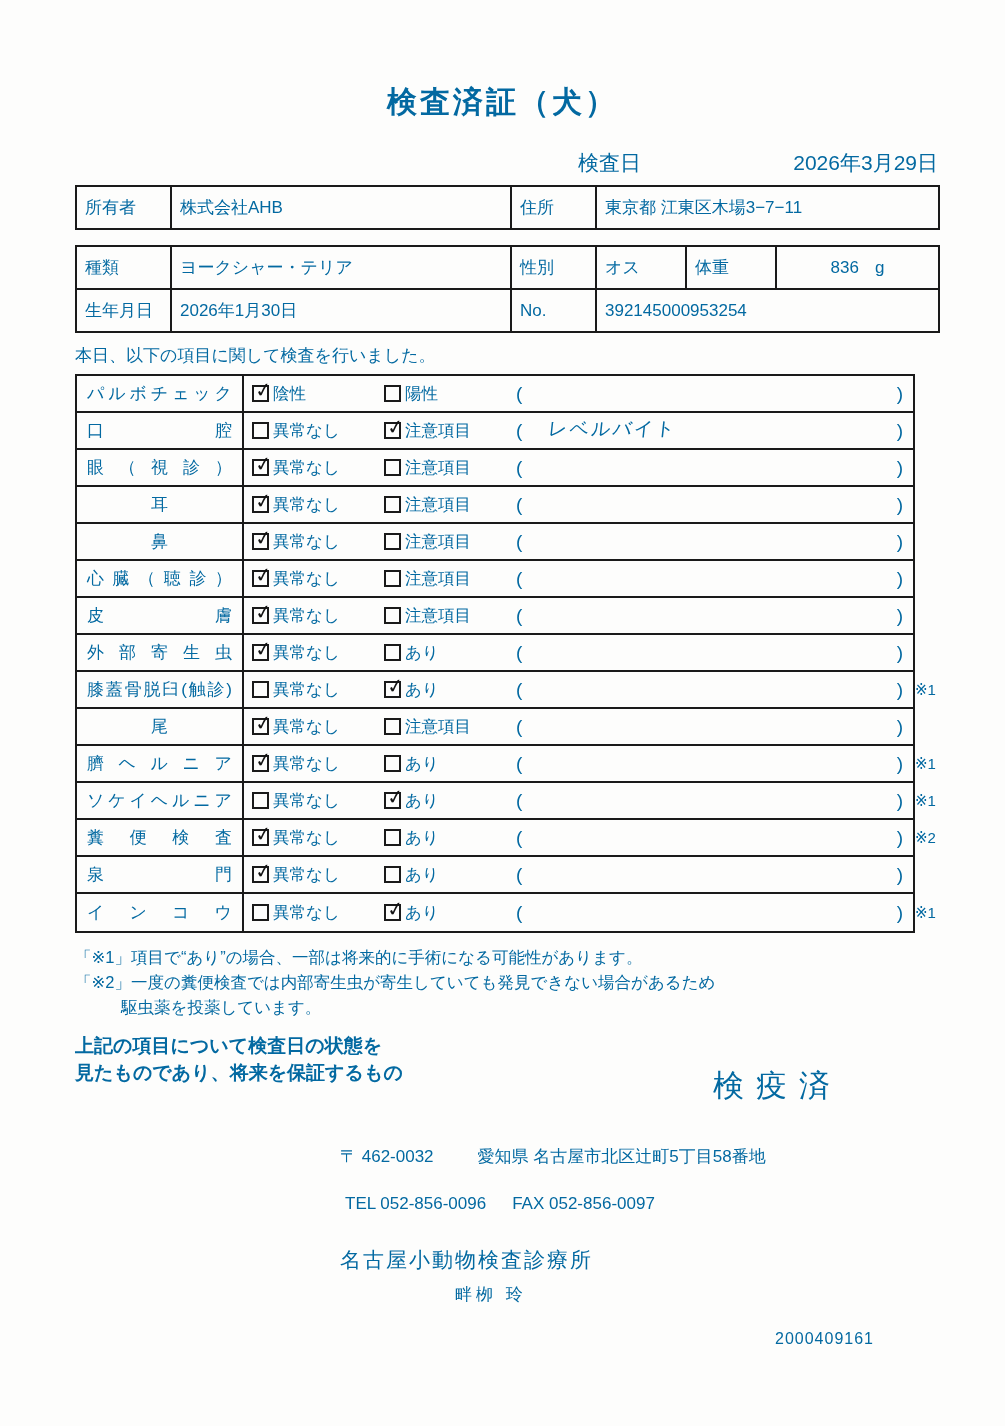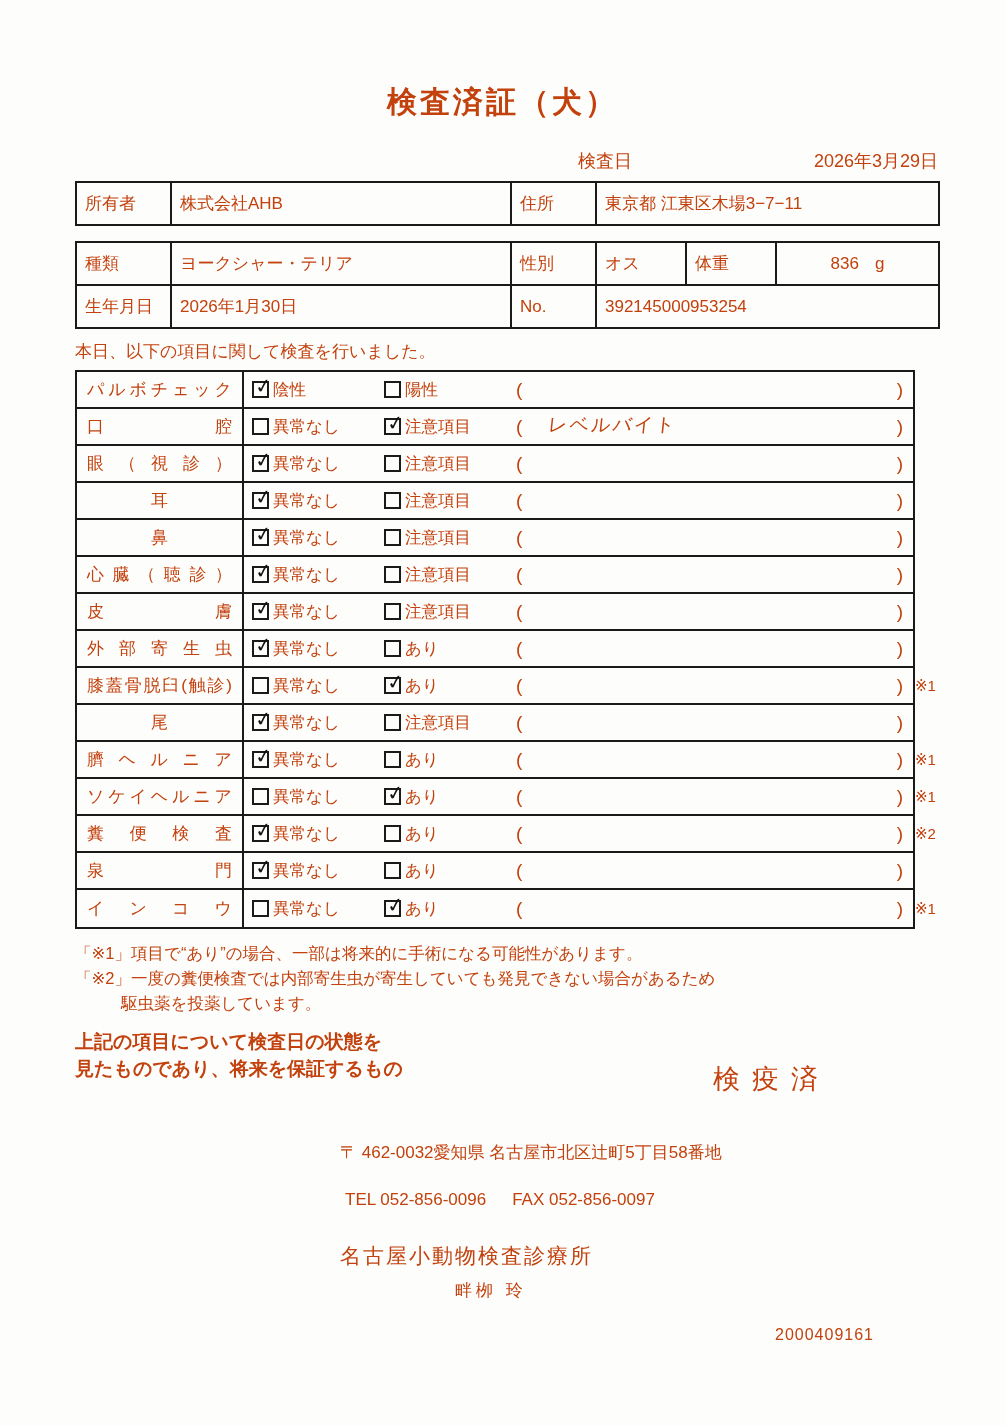--- a/index.html
+++ b/index.html
@@ -1,28 +1,28 @@
 <!DOCTYPE html>
 <html><head>
 <meta charset="utf-8">
 <style>
   html,body{margin:0;padding:0;background:#e8e8e8;}
   .page{
     width:1005px;height:1426px;margin:0 auto;background:#fdfdfc;
-    position:relative;color:#c2410c;
+    position:relative;color:#0369a1;
     font-family:"Liberation Sans","DejaVu Sans",sans-serif;
     box-sizing:border-box;overflow:hidden;
   }
   .title{
     margin:0;padding-top:82px;text-align:center;
     font-size:30px;font-weight:700;letter-spacing:3px;
   }
   .date-row{
     display:flex;justify-content:space-between;
-    margin:26px 67px 8px 578px;font-size:18px;
+    margin:26px 67px 8px 578px;font-size:21px;
   }
   table.itable{
     border-collapse:collapse;margin-left:75px;width:865px;table-layout:fixed;
   }
   table.itable td{
     border:2px solid #1a1a1a;height:37px;padding:2px 8px;
     font-size:17px;vertical-align:middle;white-space:nowrap;overflow:hidden;
   }
   table.itable.first{margin-bottom:15px;}
   td.c{text-align:left;}
@@ -70,24 +70,24 @@
     position:absolute;right:-42px;top:50%;transform:translateY(-50%);
     width:40px;font-size:15px;text-align:left;
   }
   .hidden{visibility:hidden;}
   
   .notes{margin:12px 0 0 75px;font-size:16.5px;line-height:1.5;}
   .notes .indent{padding-left:46px;}
   .bottom{position:relative;margin:14px 0 0 75px;height:96px;}
   .statement{font-size:19px;font-weight:700;line-height:1.42;width:420px;}
   .stamp{
-    position:absolute;left:638px;top:32px;font-size:27px;
+    position:absolute;left:638px;top:32px;font-size:31px;
     letter-spacing:12px;font-weight:500;white-space:nowrap;
   }
-  .addr-line{margin:16px 0 0 340px;font-size:17px;display:flex;white-space:nowrap;}
+  .addr-line{margin:16px 0 0 340px;font-size:17px;display:flex;gap:44px;white-space:nowrap;}
   .tel-line{margin:26px 13px 0 345px;font-size:17px;display:flex;gap:26px;white-space:nowrap;}
   .clinic-name{margin:32px 0 0 340px;font-size:21px;letter-spacing:2px;}
   .vet-name{margin:9px 0 0 455px;font-size:17px;letter-spacing:4px;}
   .doc-number{margin:24px 0 0 775px;font-size:16px;letter-spacing:1px;}
 </style>
 </head>
 <body>
 
 <div class="page">
 

